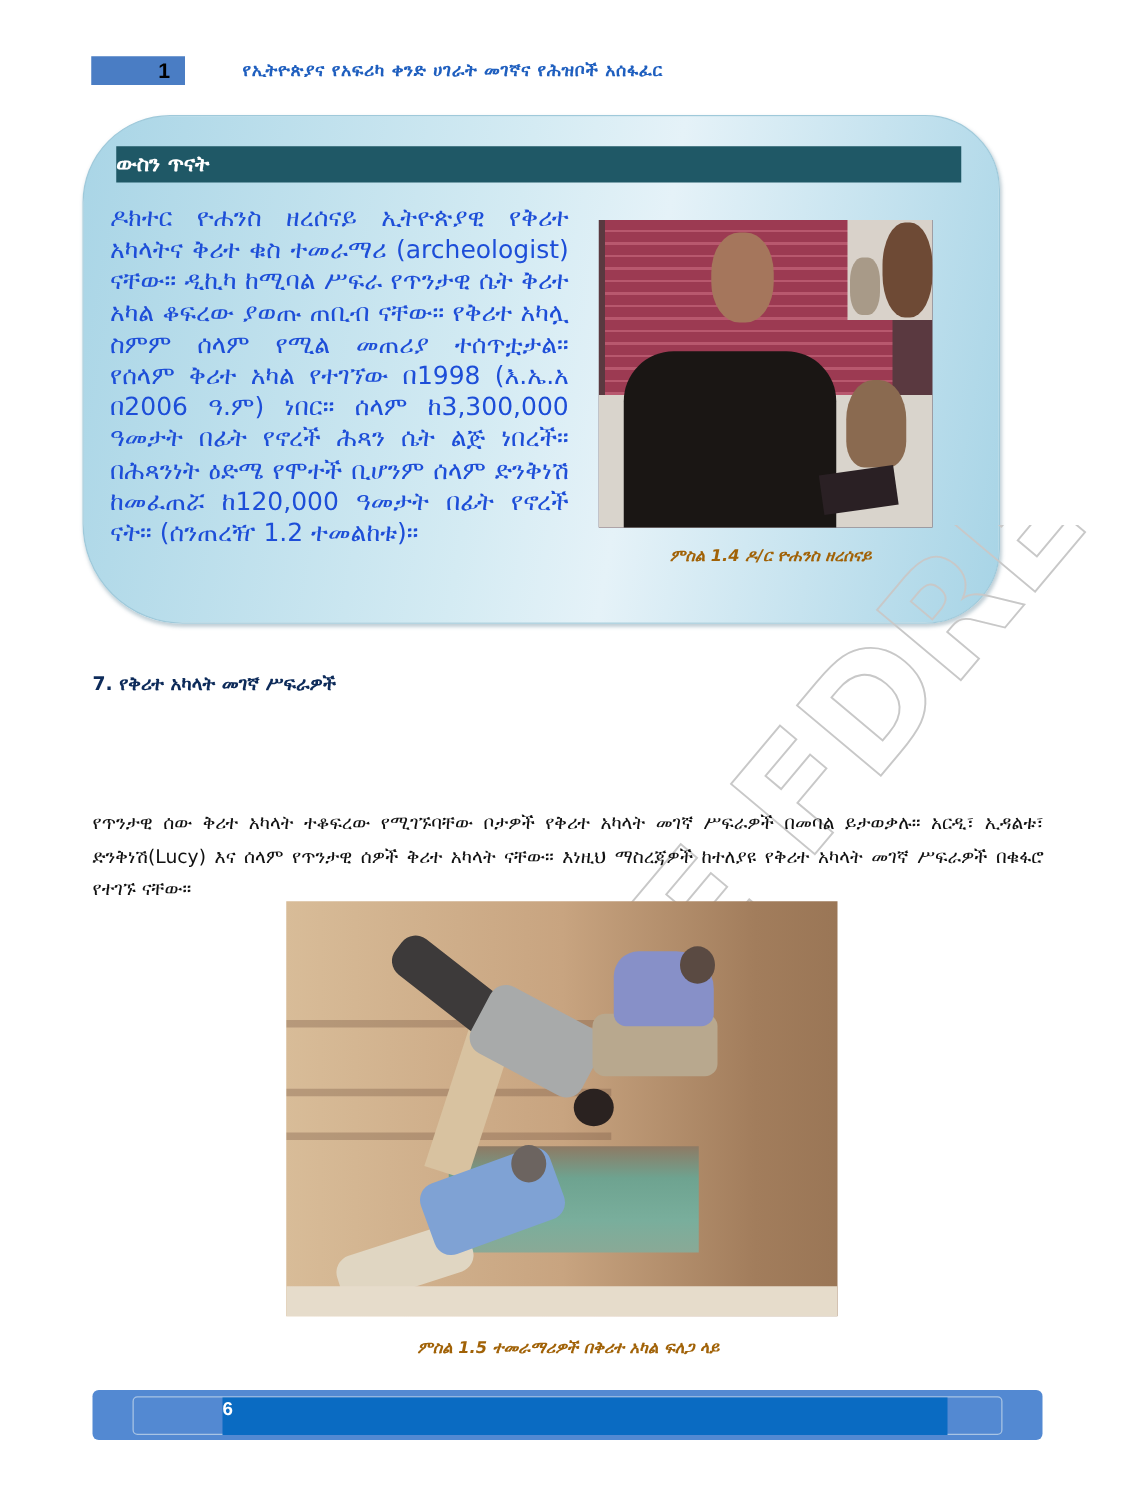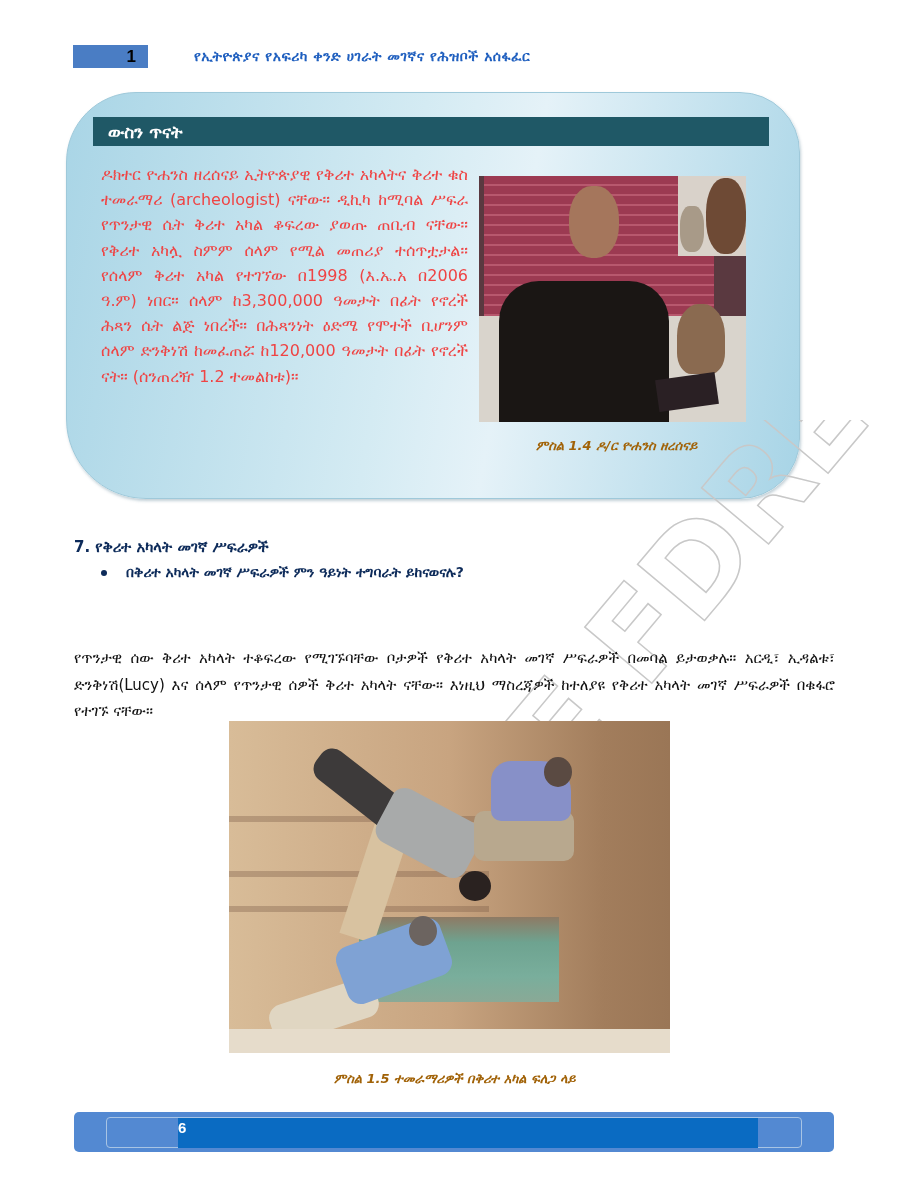--- a/index.html
+++ b/index.html
@@ -24,25 +24,25 @@
       position: absolute; left: 66px; top: 92px; width: 732px; height: 405px;
       border-radius: 60px 60px 60px 60px;
       border-top-left-radius: 70px; border-bottom-left-radius: 80px;
       background: linear-gradient(100deg, #a9d5e6 0%, #d4ebf3 45%, #e5f2f8 60%, #a7d4e6 100%);
       border: 1px solid #9fc9da;
       box-shadow: 1px 2px 3px rgba(80,120,140,0.35);
     }
     .callout-header {
       position: absolute; left: 93px; top: 117px; width: 676px; height: 29px;
       background: #1f5866; color: #fff; font-size: 17px; font-weight: bold;
-      display: flex; align-items: center; padding-left: 15px; box-sizing: border-box;
+      display: flex; align-items: center; padding-left: 0; box-sizing: border-box;
     }
     .callout-body {
-      position: absolute; left: 101px; top: 162px; width: 367px;
-      font-size: 16px; line-height: 25.2px; text-align: justify; color: #ef4444;
+      position: absolute; left: 88px; top: 162px; width: 367px;
+      font-size: 20px; line-height: 25.2px; text-align: justify; color: #1d4ed8;
     }
     .photo1 {
       position: absolute; left: 479px; top: 176px; width: 267px; height: 246px;
       background: #5a3940; overflow: hidden;
     }
     .photo1 .blinds {
       position: absolute; left: 5px; top: 0; width: 230px; height: 140px;
       background: repeating-linear-gradient(180deg, #9c3a52 0 8px, #b8586e 8px 10px);
     }
     .photo1 .wall {
@@ -171,21 +171,20 @@
 <div class="caption cap1">ምስል 1.4 ዶ/ር ዮሐንስ ዘረሰናይ</div>
 
 <svg class="watermark" viewBox="0 0 800 700">
   <g transform="rotate(-50 400 350)" fill="none" stroke="#c8c8c8" stroke-width="1.5">
     <text x="40" y="380" font-family="DejaVu Sans, sans-serif" font-size="120" font-weight="bold">© MoE FDRE Republic</text>
   </g>
 </svg>
 
 <div class="section-heading">7. የቅሪተ አካላት መገኛ ሥፍራዎች</div>
 <ul class="questions">
-  <li>በቅሪተ አካላት መገኛ ሥፍራዎች ምን ዓይነት ተግባራት ይከናወናሉ?</li>
 </ul>
 <div class="paragraph">የጥንታዊ ሰው ቅሪተ አካላት ተቆፍረው የሚገኙባቸው ቦታዎች የቅሪተ አካላት መገኛ ሥፍራዎች በመባል ይታወቃሉ። አርዲ፣ ኢዳልቱ፣ ድንቅነሽ(Lucy) እና ሰላም የጥንታዊ ሰዎች ቅሪተ አካላት ናቸው። እነዚህ ማስረጃዎች ከተለያዩ የቅሪተ አካላት መገኛ ሥፍራዎች በቁፋሮ የተገኙ ናቸው።</div>
 
 <div class="photo2">
   <div class="layer" style="top:95px"></div>
   <div class="layer" style="top:150px"></div>
   <div class="layer" style="top:185px"></div>
   <div class="pit"></div>
   <div class="plank"></div>
   <div class="man1"></div>

